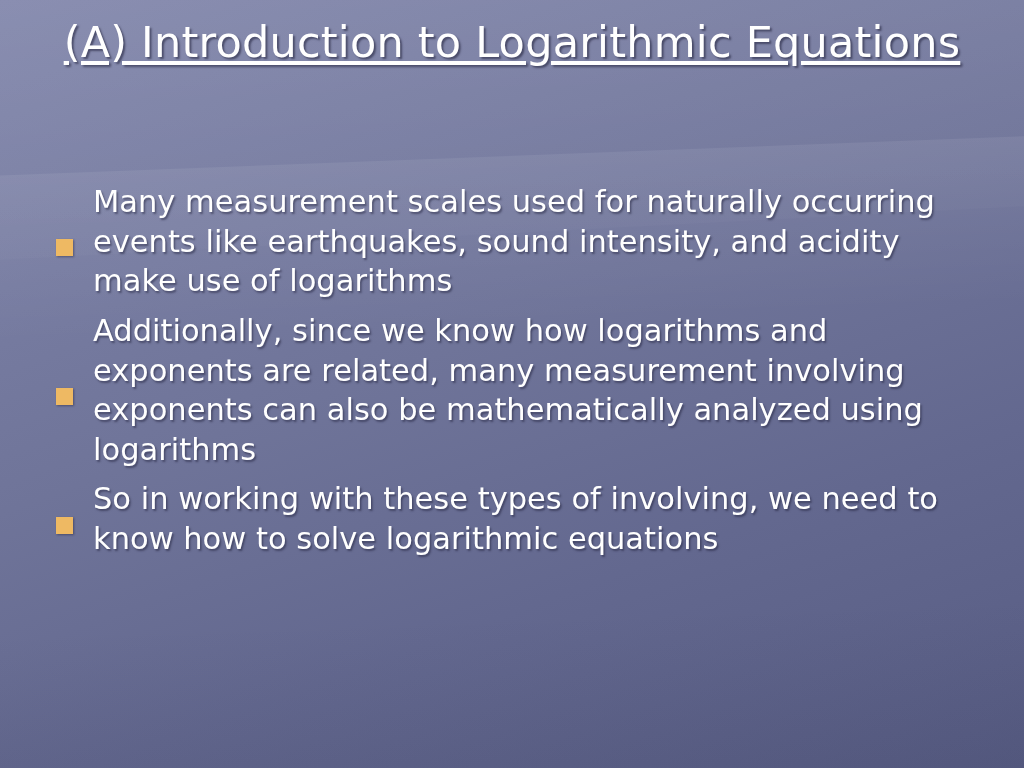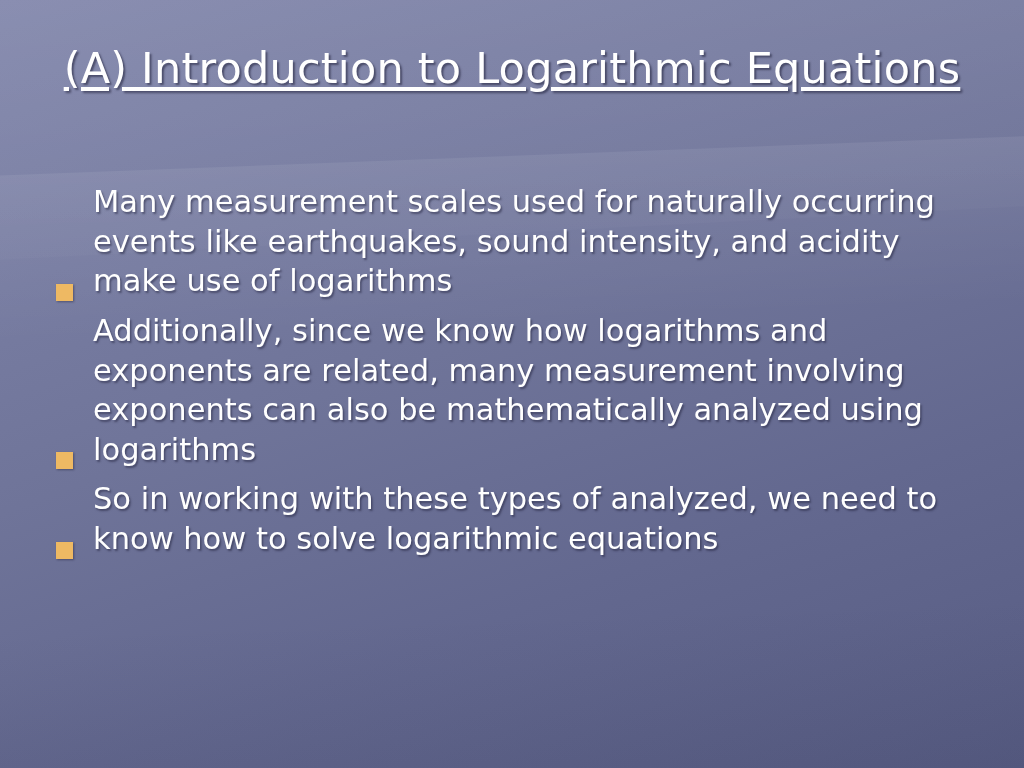--- a/index.html
+++ b/index.html
@@ -47,21 +47,21 @@
     width: 135%;
     height: 48%;
     background: linear-gradient(180deg, rgba(40,42,70,0.00) 0%, rgba(40,42,70,0.22) 100%);
     transform: rotate(-2deg);
     pointer-events: none;
   }
 
   .title {
     position: absolute;
     left: 60px;
-    top: 40px;
+    top: 14px;
     width: 904px;
     text-align: center;
     color: #ffffff;
     font-size: 43px;
     line-height: 1.33;
     text-decoration: underline;
     text-underline-offset: 4px;
     letter-spacing: 0.2px;
     text-shadow: 2px 2px 2px rgba(30,30,55,0.55);
   }
@@ -70,21 +70,21 @@
     position: absolute;
     left: 56px;
     top: 182px;
     width: 920px;
     margin: 0;
     padding: 0;
     list-style: none;
   }
   .bullet-row {
     display: flex;
-    align-items: flex-end;
+    align-items: center;
     margin-bottom: 10px;
   }
   .bullet-marker {
     flex: 0 0 auto;
     width: 17px;
     height: 17px;
     background: #eeb963;
     margin-top: 12px;
     margin-right: 20px;
     box-shadow: 1px 1px 2px rgba(30,30,55,0.45);
@@ -112,16 +112,16 @@
     <li class="bullet-row">
       <span class="bullet-marker"></span>
       <span class="bullet-text">Many measurement scales used for naturally occurring events like earthquakes, sound intensity, and acidity make use of logarithms</span>
     </li>
     <li class="bullet-row">
       <span class="bullet-marker"></span>
       <span class="bullet-text">Additionally, since we know how logarithms and exponents are related, many measurement involving exponents can also be mathematically analyzed using logarithms</span>
     </li>
     <li class="bullet-row">
       <span class="bullet-marker"></span>
-      <span class="bullet-text">So in working with these types of analyzed, we need to know how to solve logarithmic equations</span>
+      <span class="bullet-text">So in working with these types of involving, we need to know how to solve logarithmic equations</span>
     </li>
   </ul>
 </div>
 
 </body></html>

